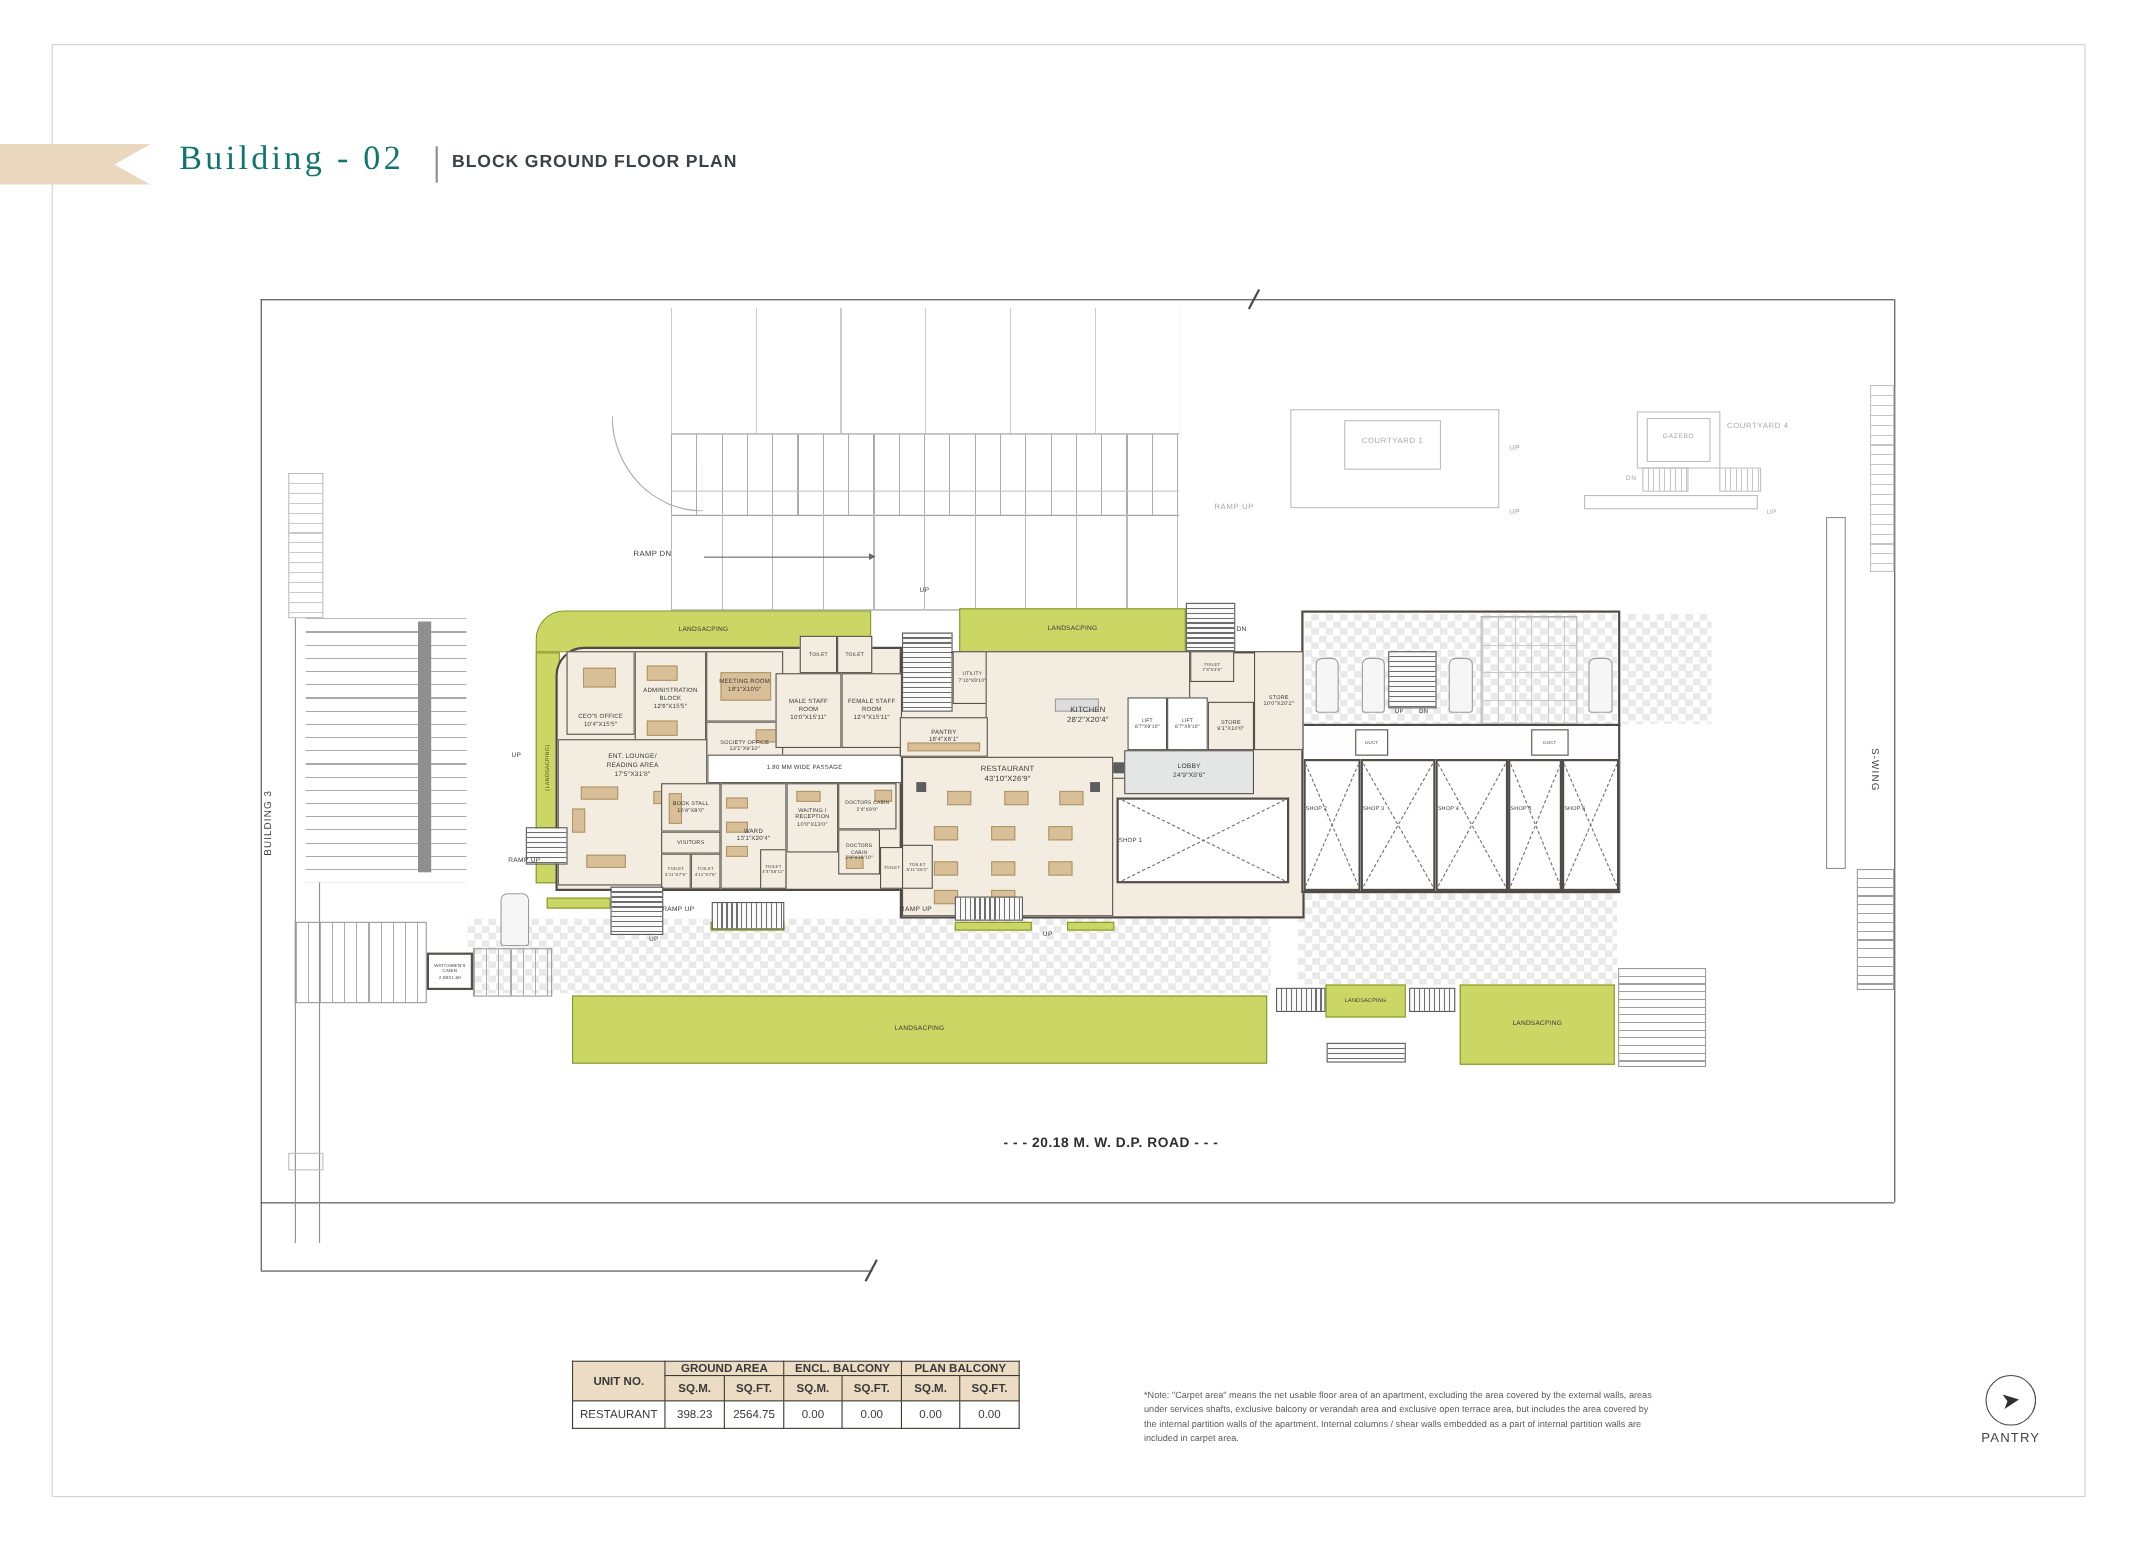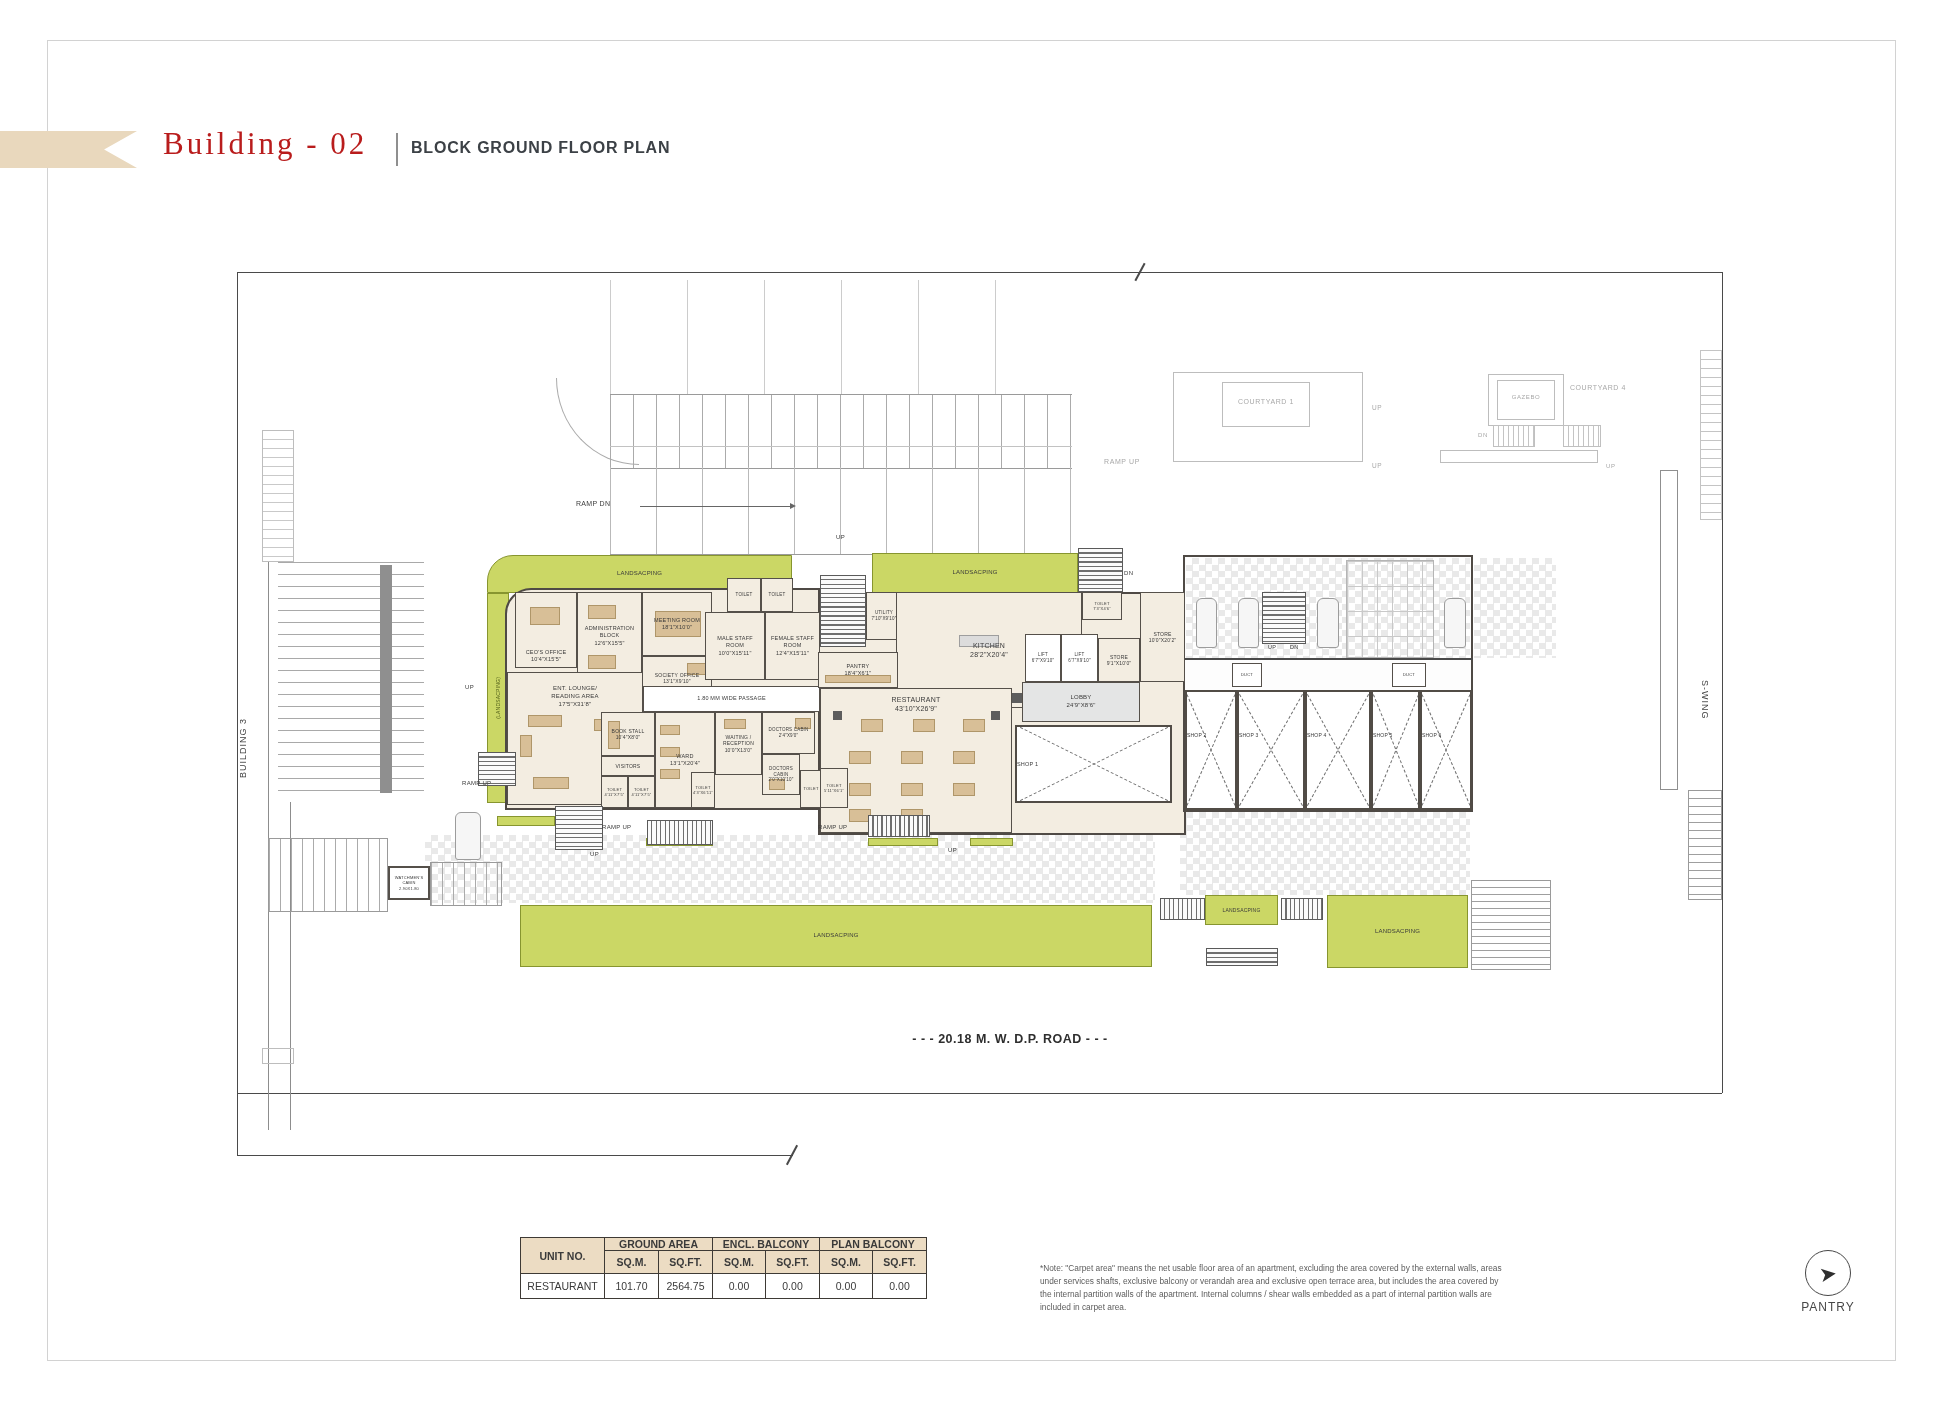--- a/index.html
+++ b/index.html
@@ -33,21 +33,21 @@
   table.area{position:absolute;left:520px;top:1237px;border-collapse:collapse;font-size:10.5px}
   table.area td,table.area th{border:1.3px solid #3e3a35;text-align:center;padding:0}
   table.area th{background:#ecdcc3;font-weight:bold}
 </style>
 </head>
 <body>
 
 <div class="ghost" style="left:47px;top:40px;width:1849px;height:1321px;border-color:#d2d2d2"></div>
 
 <div class="ab" style="left:0;top:131px;width:137px;height:37px;background:#e9d8bd;clip-path:polygon(0 0,100% 0,76% 50%,100% 100%,0 100%)"></div>
-<div class="ab" style="left:163px;top:126px;font-family:'Liberation Serif',serif;font-size:31px;color:#b91c1c;letter-spacing:3px">Building - 02</div>
+<div class="ab" style="left:163px;top:126px;font-family:'Liberation Serif',serif;font-size:31px;color:#0f766e;letter-spacing:3px">Building - 02</div>
 <div class="ab" style="left:396px;top:133px;width:2px;height:33px;background:#8f8f8f"></div>
 <div class="ab" style="left:411px;top:139px;font-size:16px;font-weight:bold;color:#3c4146;letter-spacing:.8px">BLOCK GROUND FLOOR PLAN</div>
 
 <div class="lnh" style="left:237px;top:272px;width:1485px"></div>
 <div class="lnv" style="left:237px;top:272px;height:883px"></div>
 <div class="lnh" style="left:237px;top:1093px;width:1485px"></div>
 <div class="lnv" style="left:1722px;top:272px;height:821px"></div>
 <div class="lnh" style="left:237px;top:1155px;width:556px"></div>
 <div class="ab" style="left:791px;top:1144px;width:2px;height:22px;background:#4a4a4a;transform:rotate(28deg)"></div>
 <div class="ab" style="left:1139px;top:262px;width:2px;height:20px;background:#4a4a4a;transform:rotate(28deg)"></div>
@@ -373,21 +373,21 @@
   <tr>
     <th style="width:53px;height:22px">SQ.M.</th>
     <th style="width:53px">SQ.FT.</th>
     <th style="width:52px">SQ.M.</th>
     <th style="width:53px">SQ.FT.</th>
     <th style="width:52px">SQ.M.</th>
     <th style="width:53px">SQ.FT.</th>
   </tr>
   <tr>
     <td style="height:24px">RESTAURANT</td>
-    <td>101.70</td>
+    <td>398.23</td>
     <td>2564.75</td>
     <td>0.00</td>
     <td>0.00</td>
     <td>0.00</td>
     <td>0.00</td>
   </tr>
 </tbody>
   </table>
 
 <p class="ab" style="left:1040px;top:1262px;width:470px;margin:0;font-size:8.3px;line-height:1.55;color:#5c5c5c">*Note: "Carpet area" means the net usable floor area of an apartment, excluding the area covered by the external walls, areas under services shafts, exclusive balcony or verandah area and exclusive open terrace area, but includes the area covered by the internal partition walls of the apartment. Internal columns / shear walls embedded as a part of internal partition walls are included in carpet area.</p>

